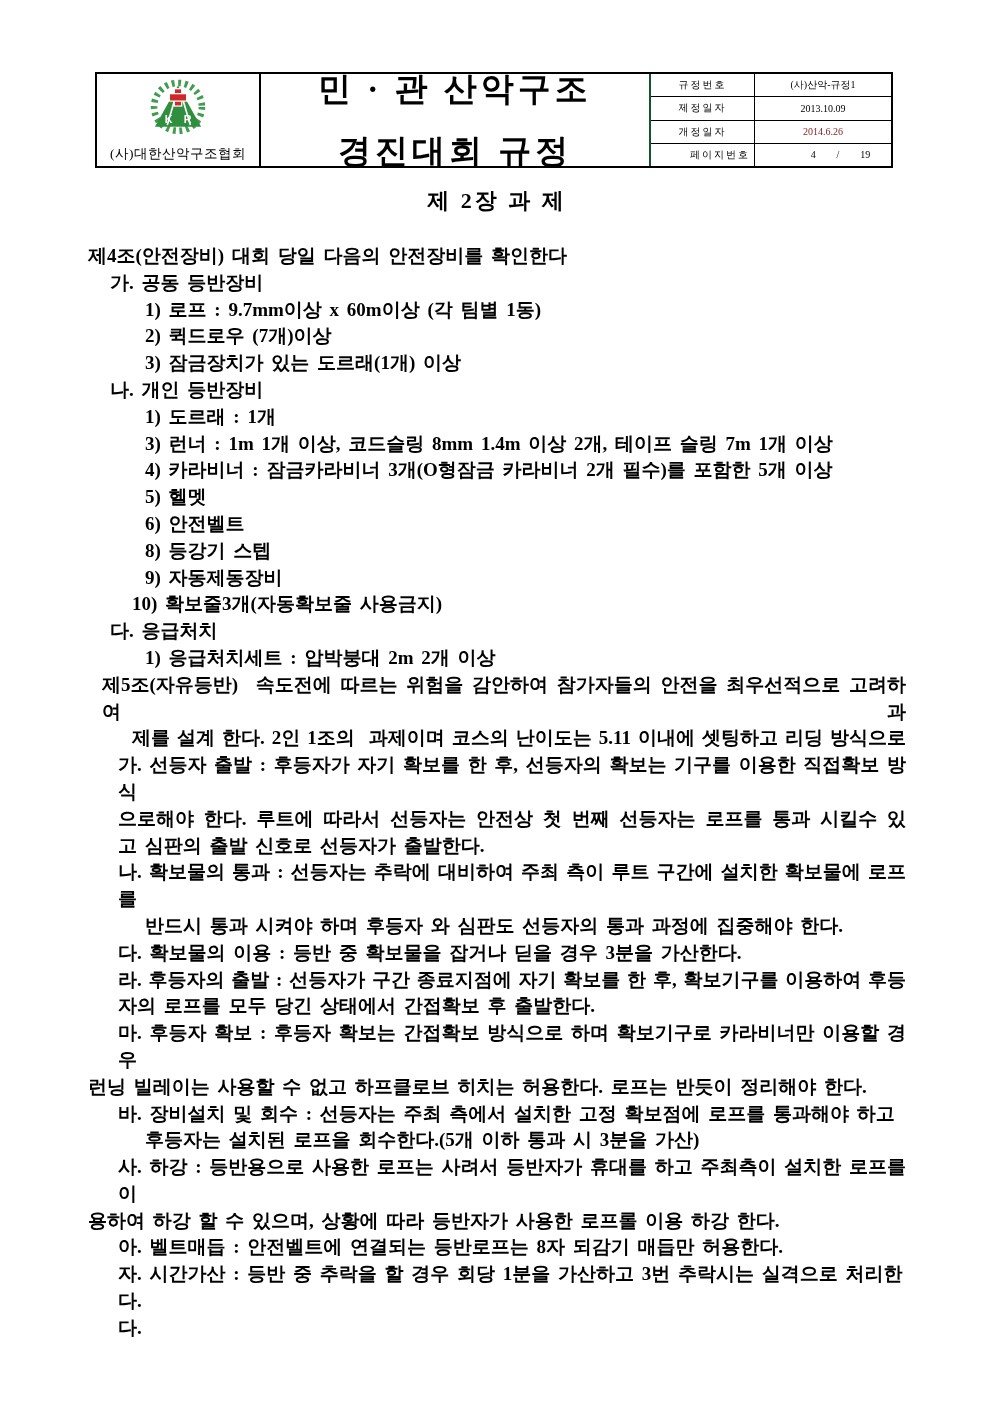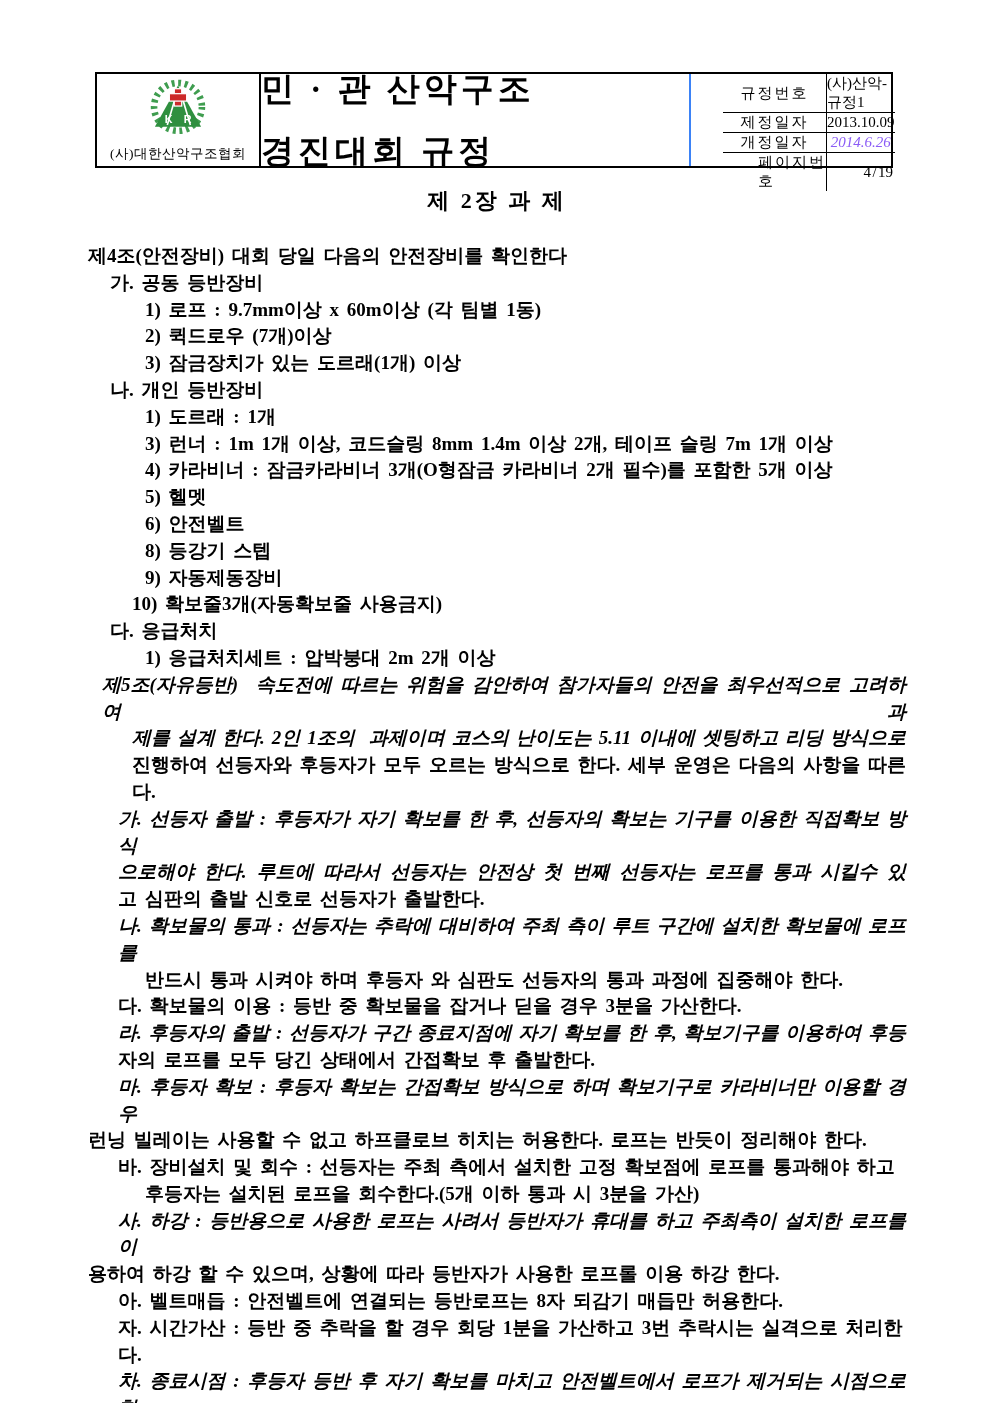--- a/index.html
+++ b/index.html
@@ -14,42 +14,42 @@
     position:absolute; left:95px; top:72px; width:798px; height:96px;
     display:flex; border:2px solid #000; background:#fff;
   }
   .logo-cell {
     width:164px; border-right:2px solid #000;
     display:flex; flex-direction:column; align-items:center; justify-content:flex-start;
     padding-top:4px;
   }
   .org-name { font-size:13.5px; letter-spacing:0.5px; margin-top:1px; white-space:nowrap;text-align:right; }
   .title-cell {
-    flex:1; border-right:2px solid #3b82f6;
-    display:flex; flex-direction:column; align-items:flex-start; justify-content:center;
+    flex:1; border-right:2px solid #14532d;
+    display:flex; flex-direction:column; align-items:center; justify-content:center;
     font-size:33px; font-weight:600; letter-spacing:4px; line-height:41px; white-space:nowrap;gap:21px;
   }
-  .info-cell { width:200px; display:grid; grid-template-columns:104px 1fr; font-size:15px;padding-left:32px; }
+  .info-cell { width:240px; display:grid; grid-template-columns:104px 1fr; font-size:10px; }
   .info-cell > div { display:flex; align-items:center; justify-content:center; border-bottom:1px solid #000; }
   .info-cell > div.lbl { border-right:1px solid #000; letter-spacing:2px; }
   .info-cell > div.r4 { border-bottom:none;margin-left:35px; }
   .pageno { display:flex; width:100%; justify-content:space-evenly; align-items:center; }
   .blue-val { color:#2222aa; }
   
   .chapter {
     position:absolute; left:1px; top:186px; width:100%;
     text-align:center; font-size:22px; font-weight:bold; letter-spacing:3px;
   }
   
   .doc-body {
     position:absolute; left:88px; top:243px; width:818px;
     font-size:19px; font-weight:bold;
   }
   .line { line-height:26.8px; white-space:pre-wrap; word-spacing:3px; }
-  .line.just { text-align:justify; text-align-last:justify; word-spacing:2px;font-style:italic; }
+  .line.just { text-align:justify; text-align-last:justify; word-spacing:2px; }
   .i0{padding-left:0} .i1{padding-left:14px} .i2{padding-left:22px}
   .i3{padding-left:30px} .i4{padding-left:44px} .i5{padding-left:57px}
 </style>
 </head>
 <body>
 
 <div class="hdr">
 
   <div class="logo-cell">
     <svg width="66" height="66" viewBox="0 0 80 80">
@@ -73,21 +73,21 @@
   </div>
 
   <div class="info-cell">
     <div class="lbl">규정번호</div>
     <div>(사)산악-규정1</div>
 
     <div class="lbl">제정일자</div>
     <div>2013.10.09</div>
 
     <div class="lbl">개정일자</div>
-    <div class="blue-val" style="color: #8b5cf6; font-style: italic;">2014.6.26</div>
+    <div class="blue-val" style="color: #7f1d1d;">2014.6.26</div>
 
     <div class="lbl r4">페이지번호</div>
     <div class="r4">
       <div class="pageno">
         <span>4</span>
         <span>/</span>
         <span>19</span>
       </div>
     </div>
   </div>
@@ -107,32 +107,30 @@
     <div class="line i5">4) 카라비너 : 잠금카라비너 3개(O형잠금 카라비너 2개 필수)를 포함한 5개 이상</div>
     <div class="line i5">5) 헬멧</div>
     <div class="line i5">6) 안전벨트</div>
     <div class="line i5">8) 등강기 스텝</div>
     <div class="line i5">9) 자동제동장비</div>
     <div class="line i4">10) 확보줄3개(자동확보줄 사용금지)</div>
     <div class="line i2">다. 응급처치</div>
     <div class="line i5">1) 응급처치세트 : 압박붕대 2m 2개 이상</div>
     <div class="line i1 just">제5조(자유등반)  속도전에 따르는 위험을 감안하여 참가자들의 안전을 최우선적으로 고려하여 과</div>
     <div class="line i4 just">제를 설계 한다. 2인 1조의  과제이며 코스의 난이도는 5.11 이내에 셋팅하고 리딩 방식으로</div>
-    <div class="line i4">진행하여 선등자와 후등자가 모두 오르는 방식으로 한다. 세부 운영은 다음의 사항을 따른다.</div>
     <div class="line i3 just">가. 선등자 출발 : 후등자가 자기 확보를 한 후, 선등자의 확보는 기구를 이용한 직접확보 방식</div>
     <div class="line i3 just">으로해야 한다. 루트에 따라서 선등자는 안전상 첫 번째 선등자는 로프를 통과 시킬수 있</div>
     <div class="line i3">고 심판의 출발 신호로 선등자가 출발한다.</div>
     <div class="line i3 just">나. 확보물의 통과 : 선등자는 추락에 대비하여 주최 측이 루트 구간에 설치한 확보물에 로프를</div>
     <div class="line i5">반드시 통과 시켜야 하며 후등자 와 심판도 선등자의 통과 과정에 집중해야 한다.</div>
     <div class="line i3">다. 확보물의 이용 : 등반 중 확보물을 잡거나 딛을 경우 3분을 가산한다.</div>
     <div class="line i3 just">라. 후등자의 출발 : 선등자가 구간 종료지점에 자기 확보를 한 후, 확보기구를 이용하여 후등</div>
     <div class="line i3">자의 로프를 모두 당긴 상태에서 간접확보 후 출발한다.</div>
     <div class="line i3 just">마. 후등자 확보 : 후등자 확보는 간접확보 방식으로 하며 확보기구로 카라비너만 이용할 경우</div>
     <div class="line i0">런닝 빌레이는 사용할 수 없고 하프클로브 히치는 허용한다. 로프는 반듯이 정리해야 한다.</div>
     <div class="line i3">바. 장비설치 및 회수 : 선등자는 주최 측에서 설치한 고정 확보점에 로프를 통과해야 하고</div>
     <div class="line i5">후등자는 설치된 로프을 회수한다.(5개 이하 통과 시 3분을 가산)</div>
     <div class="line i3 just">사. 하강 : 등반용으로 사용한 로프는 사려서 등반자가 휴대를 하고 주최측이 설치한 로프를 이</div>
     <div class="line i0">용하여 하강 할 수 있으며, 상황에 따라 등반자가 사용한 로프롤 이용 하강 한다.</div>
     <div class="line i3">아. 벨트매듭 : 안전벨트에 연결되는 등반로프는 8자 되감기 매듭만 허용한다.</div>
     <div class="line i3">자. 시간가산 : 등반 중 추락을 할 경우 회당 1분을 가산하고 3번 추락시는 실격으로 처리한다.</div>
-    <div class="line i3 just">차. 종료시점 : 후등자 등반 후 자기 확보를 마치고 안전벨트에서 로프가 제거되는 시점으로 한</div>
     <div class="line i3">다.</div>
   </div>
 
 </body></html>

